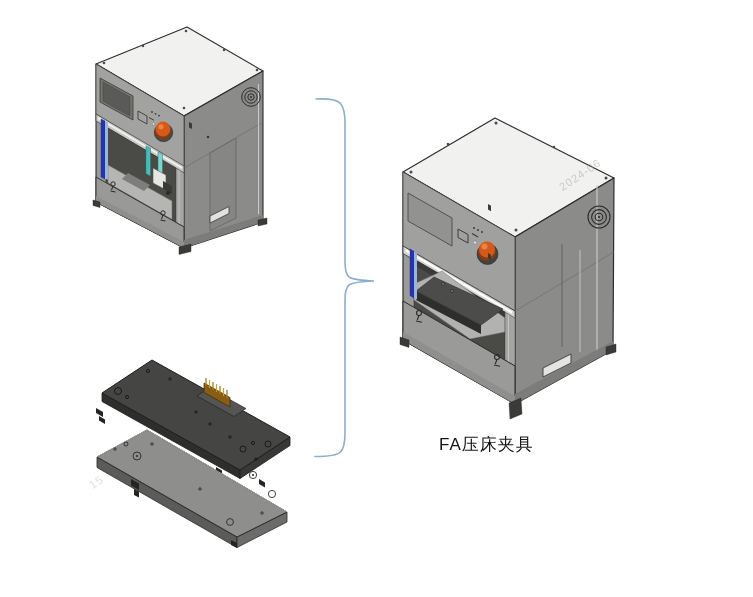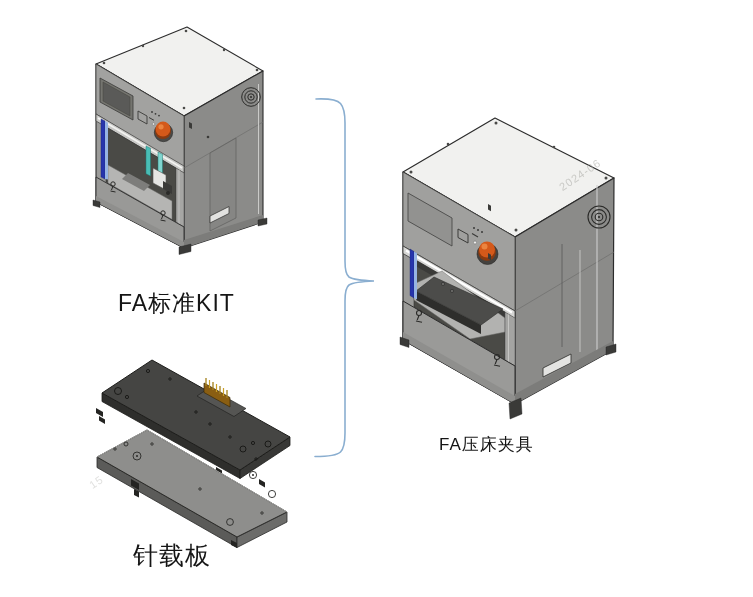--- a/index.html
+++ b/index.html
@@ -252,20 +252,18 @@
       <path d="M400,337 L409,340 L409,347.5 L400,344.5 Z"></path>
     </g>
   </g>
 
   <path d="M316,99 C328,98.5 337,99.5 340.5,103.5 C344,107.5 345,114 345,123
            L345,261 C345,269 345.5,274.5 349,277 C353,279.5 361,280.5 374,281
            C361,281.5 353,282.5 349,285 C345.5,287.5 345,293 345,301
            L345,433 C345,442 344,448.5 340.5,452 C337,455.5 328,456.5 315,456.5" fill="none" stroke="#8aaed0" stroke-width="1.6" stroke-linecap="round"></path>
 </svg>
 
-<div class="fig-label label-left">FA标准KIT</div>
-<div class="fig-label label-plates">针载板</div>
 <div class="fig-label label-right">FA压床夹具</div>
 
 <div class="watermark wm-right">2024-06</div>
 <div class="watermark wm-plates">15</div>
 
 </div>
 
 </body></html>

